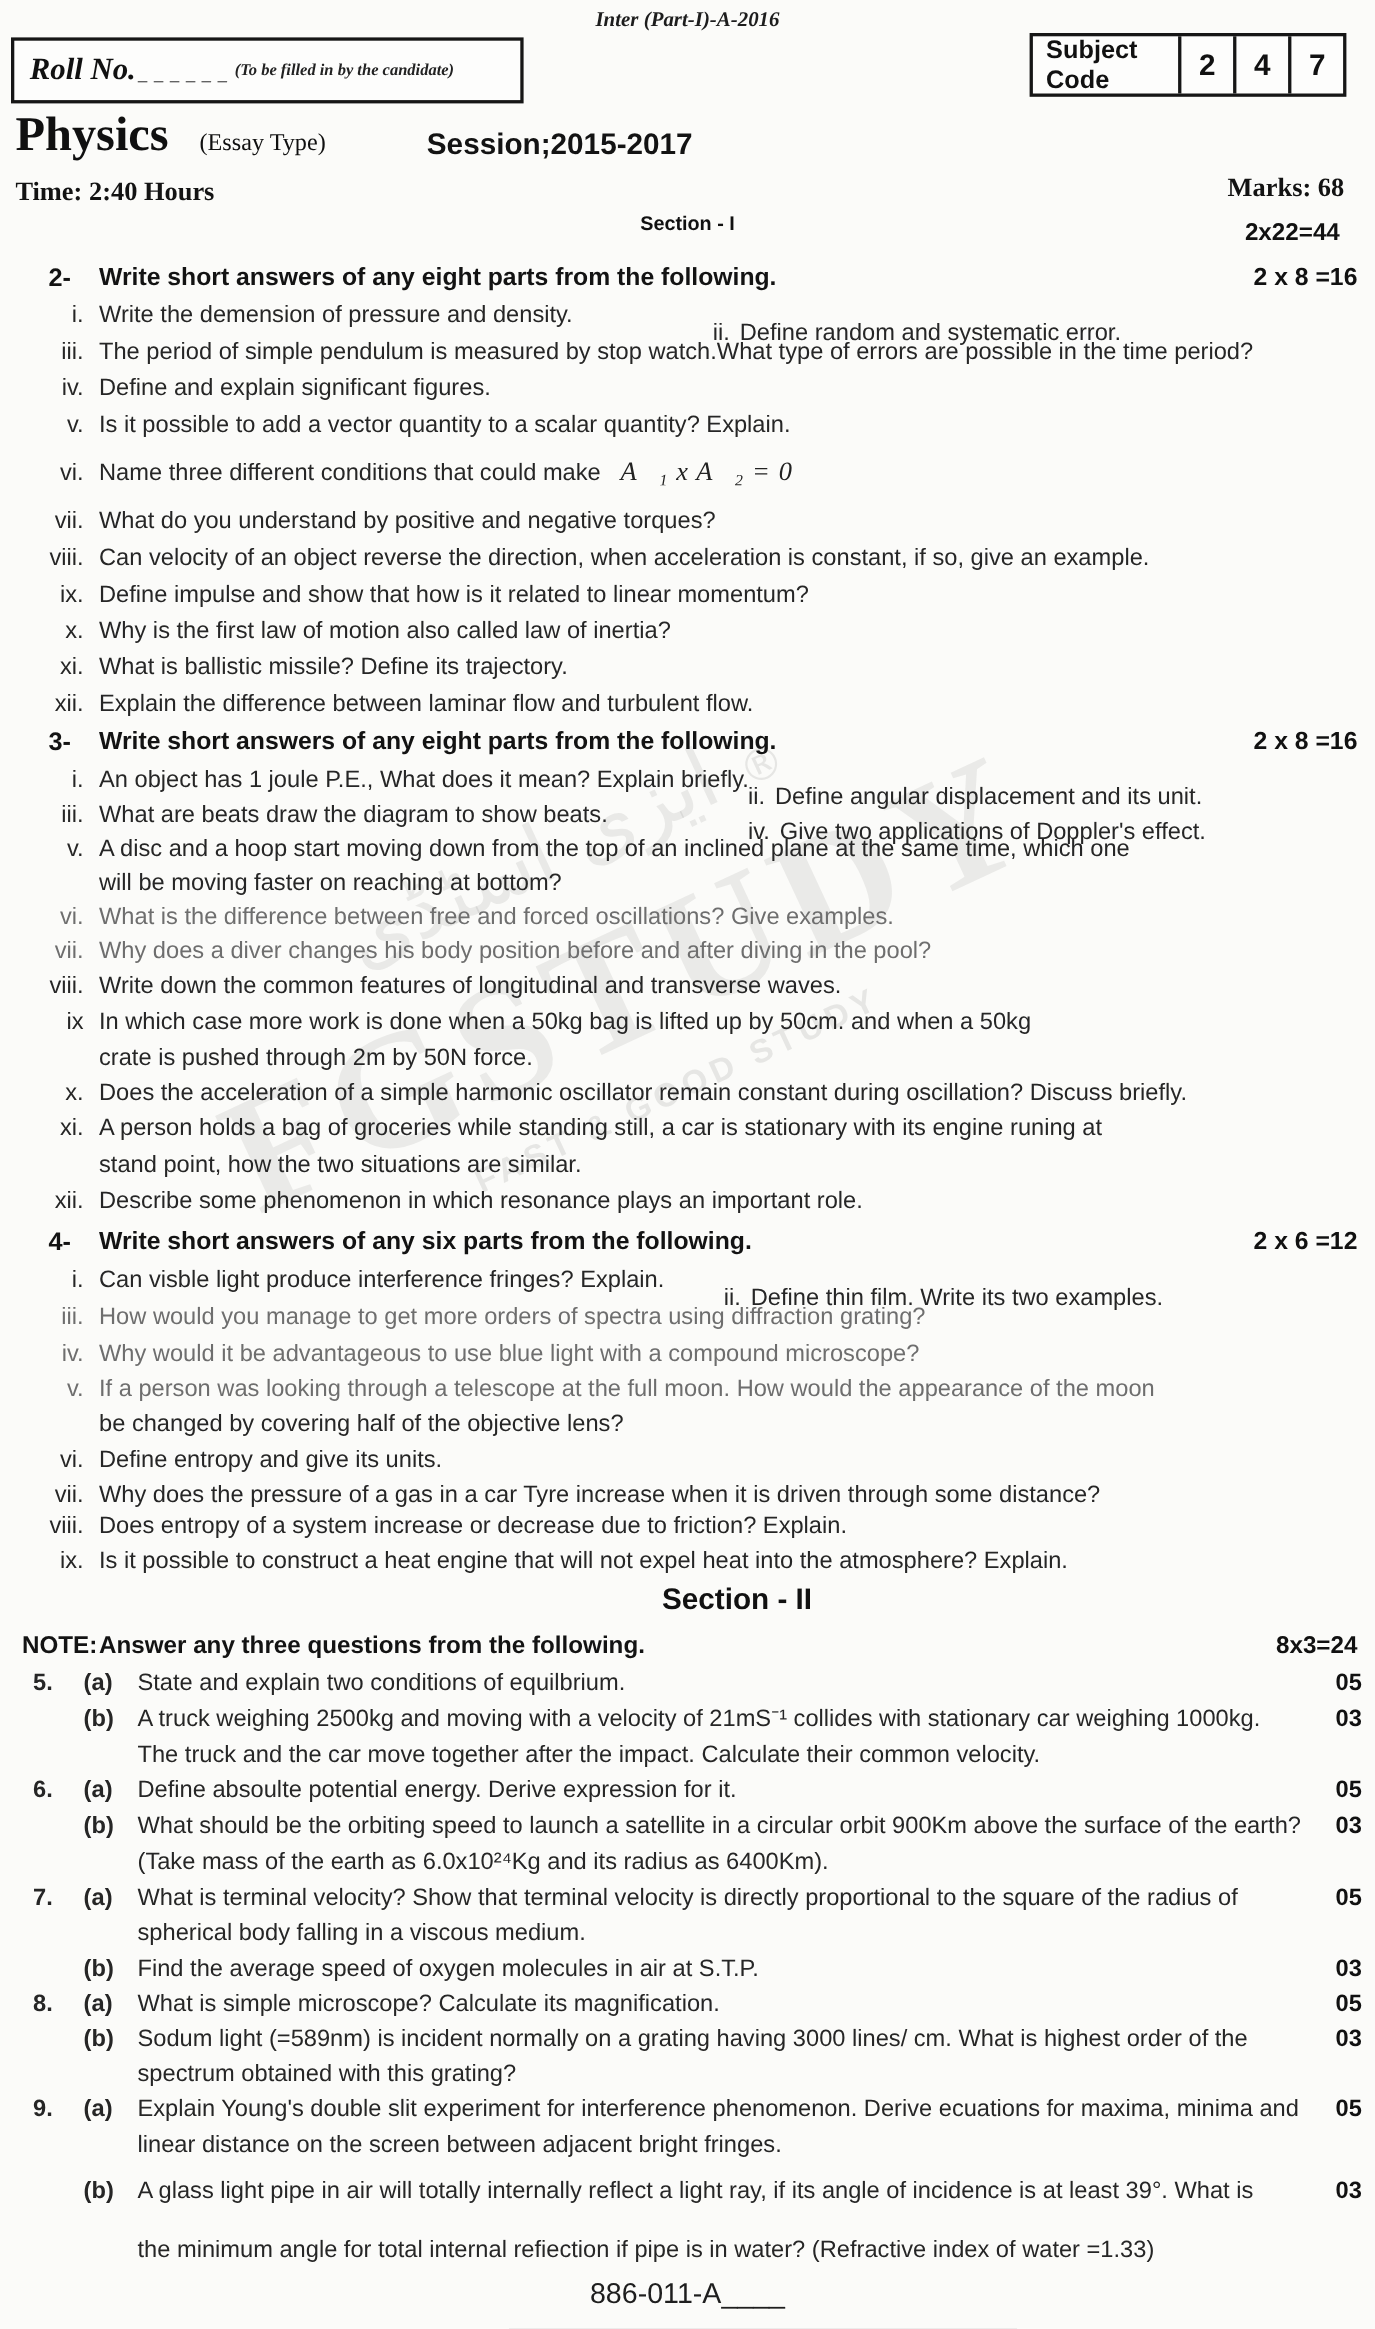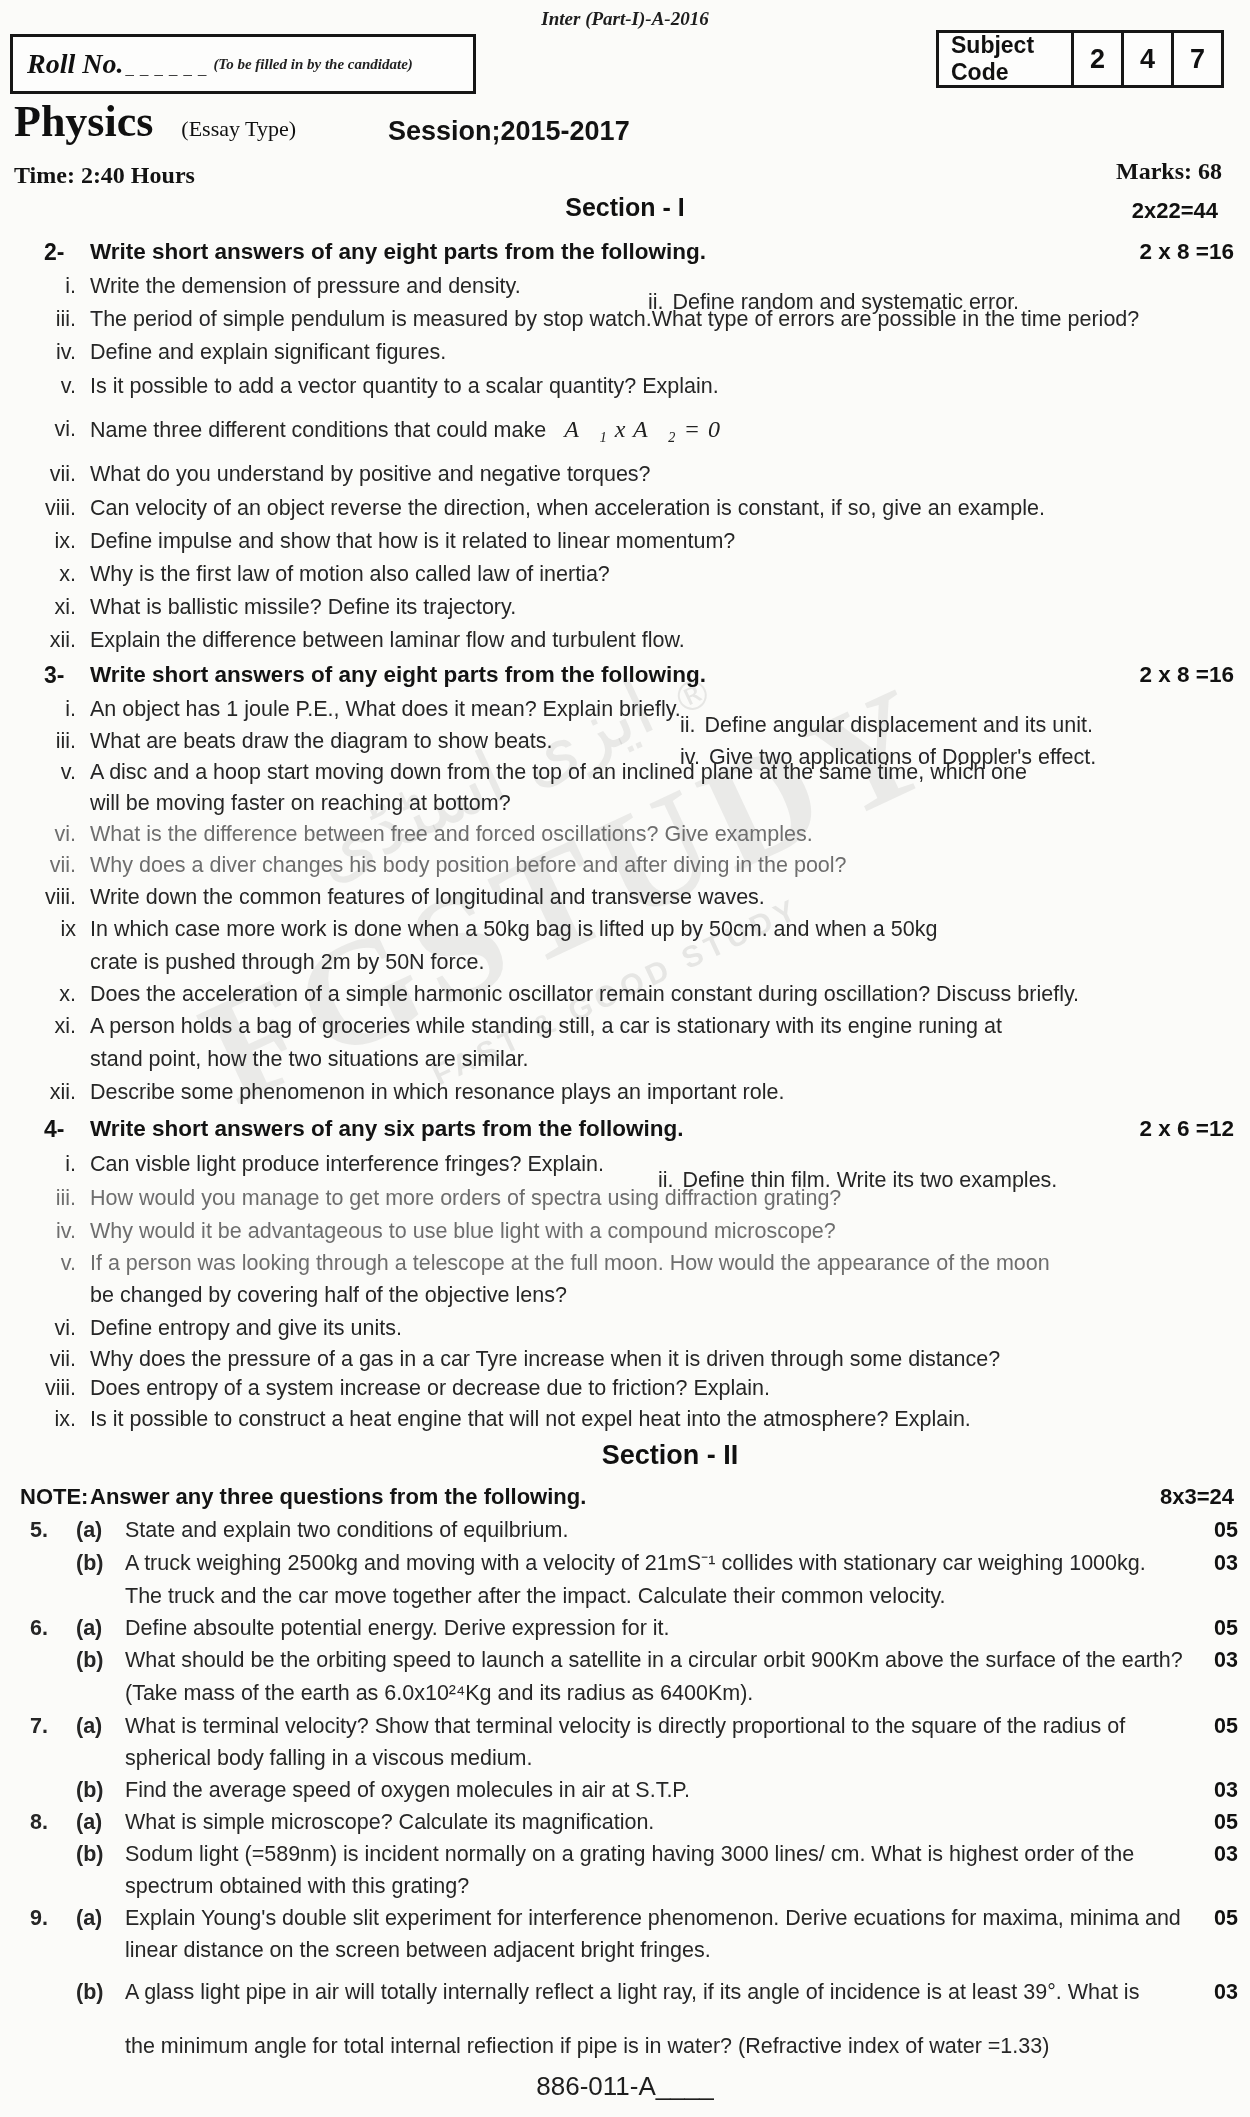--- a/index.html
+++ b/index.html
@@ -18,21 +18,21 @@
            display:flex;align-items:stretch;box-sizing:border-box;background:#fdfdfc;z-index:2;}
   .subj-label{flex:1;display:flex;align-items:center;padding-left:12px;font-weight:bold;font-size:23px;color:#111;}
   .digit{width:47px;border-left:3px solid #161616;display:flex;align-items:center;justify-content:center;
          font-weight:bold;font-size:27px;color:#111;}
   #title{position:absolute;left:14px;top:96px;font-family:"Liberation Serif",serif;font-weight:bold;
          font-size:44px;color:#101010;z-index:2;}
   #title .suffix{font-size:22px;font-weight:normal;margin-left:28px;letter-spacing:0;}
   #session{position:absolute;left:388px;top:116px;font-weight:bold;font-size:27px;color:#131313;z-index:2;}
   #time{position:absolute;left:14px;top:162px;font-family:"Liberation Serif",serif;font-weight:bold;font-size:24px;color:#131313;z-index:2;}
   #marks{position:absolute;right:28px;top:158px;font-family:Liberation Serif, serif;font-weight:bold;font-size:24px;color:#131313;z-index:2;}
-  #s1title{position:absolute;left:0;right:0;top:193px;text-align:center;font-weight:bold;font-size:25px;color:#111;z-index:2;}
+  #s1title{position:absolute;left:0;right:0;top:193px;text-align:center;font-weight:bold;font-size:18px;color:#111;z-index:2;}
   #s1total{position:absolute;right:32px;top:198px;font-weight:bold;font-size:22px;color:#111;z-index:2;}
   
   #content{position:absolute;left:0;top:234px;width:100%;z-index:1;}
   .row{position:relative;min-height:33px;line-height:33px;font-size:21.5px;padding-left:90px;box-sizing:border-box;}
   .num{position:absolute;left:0;top:0;width:76px;text-align:right;}
   .part2{position:absolute;left:648px;top:16px;white-space:nowrap;}
   .part2 .num2{margin-right:9px;}
   .p2-q3{left:680px;}
   .p2-q4{left:658px;}
   .marks{position:absolute;right:16px;top:0;font-weight:bold;color:#111;}

